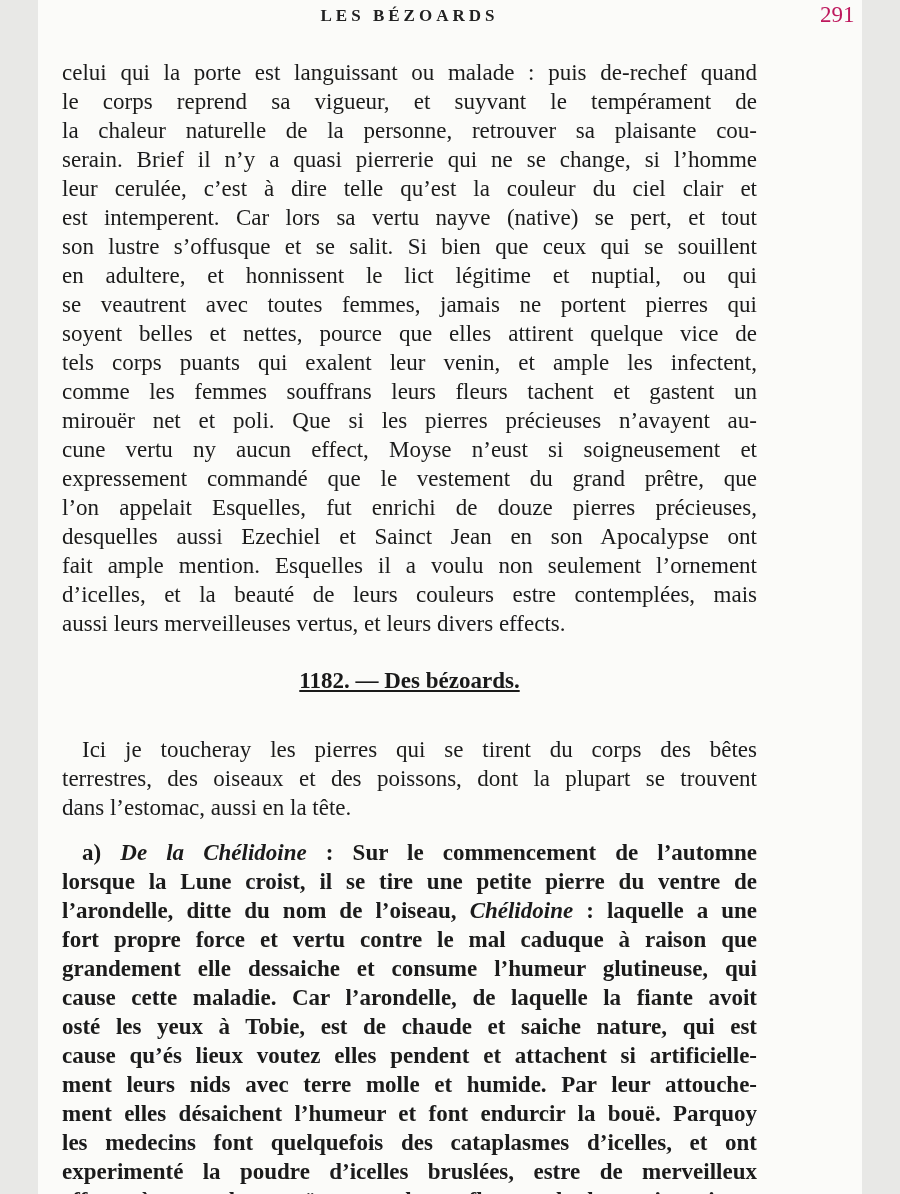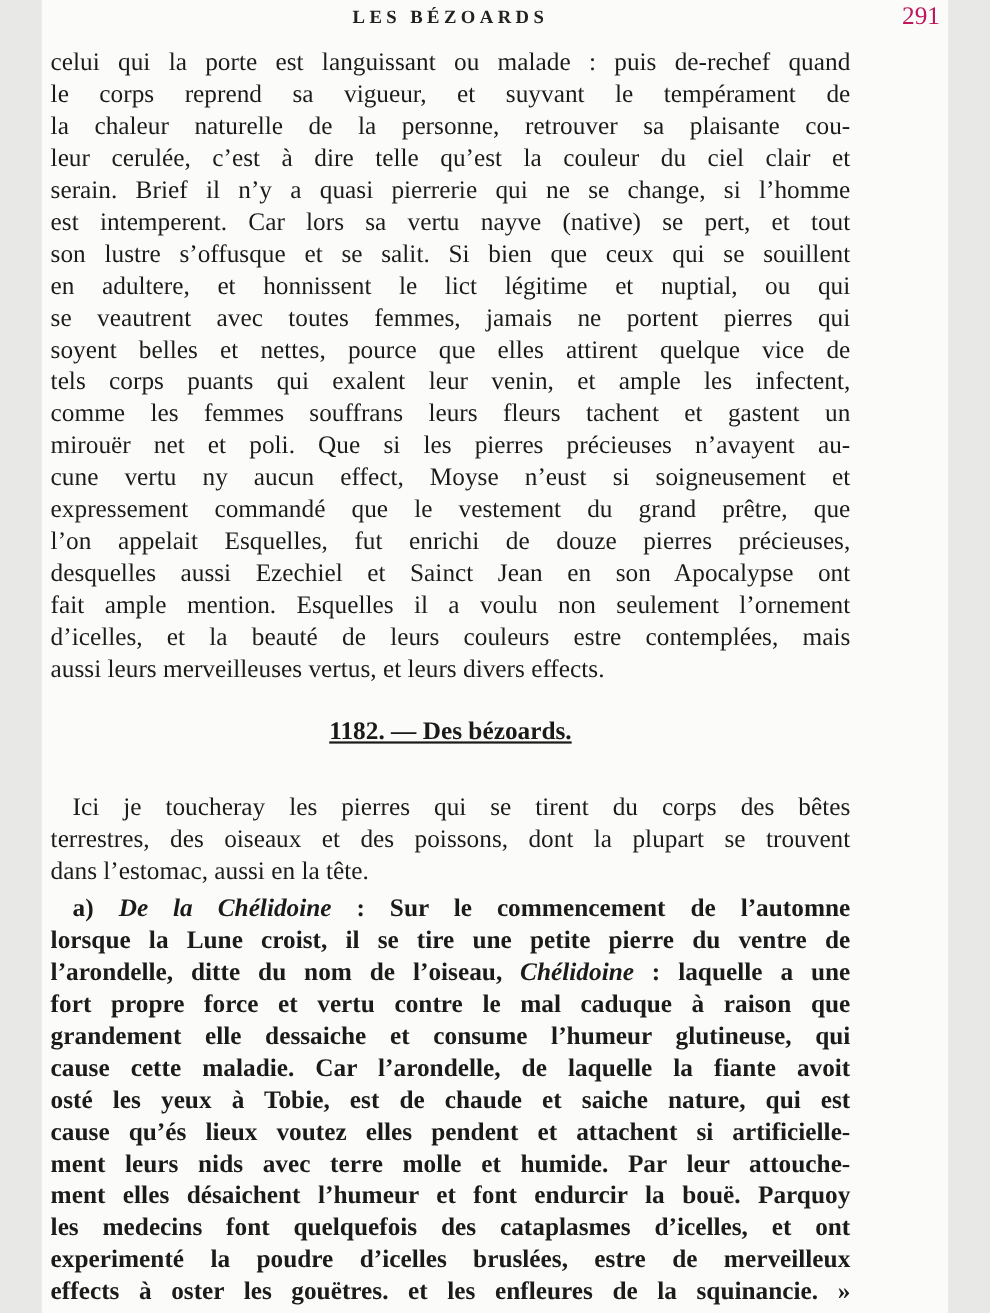--- a/index.html
+++ b/index.html
@@ -36,21 +36,21 @@
     color: #be185d;
   }
   .text-column {
     position: absolute;
     top: 42px;
     left: 8px;
     width: 727px;
     font-size: 23px;
     line-height: 29px;
   }
-  .paragraph { margin: 0; }
+  .paragraph { margin: 16px; }
   .paragraph + .paragraph { margin-top: 5px; font-weight: bold; }
   .line {
     text-align: justify;
     text-align-last: justify;
   }
   .line.last {
     text-align-last: left;
   }
   .paragraph.indent .line:first-child {
     text-indent: 20px;
@@ -79,22 +79,22 @@
 <body>
 
 <div class="page">
   <div class="running-head">LES BÉZOARDS</div>
   <div class="page-number">291</div>
   <div class="text-column">
       <div class="paragraph">
         <div class="line"><span>celui qui la porte est languissant ou malade : puis de-rechef quand</span></div>
         <div class="line"><span>le corps reprend sa vigueur, et suyvant le tempérament de</span></div>
         <div class="line"><span>la chaleur naturelle de la personne, retrouver sa plaisante cou-</span></div>
+        <div class="line"><span>serain. Brief il n’y a quasi pierrerie qui ne se change, si l’homme</span></div>
         <div class="line"><span>leur cerulée, c’est à dire telle qu’est la couleur du ciel clair et</span></div>
-        <div class="line"><span>serain. Brief il n’y a quasi pierrerie qui ne se change, si l’homme</span></div>
         <div class="line"><span>est intemperent. Car lors sa vertu nayve (native) se pert, et tout</span></div>
         <div class="line"><span>son lustre s’offusque et se salit. Si bien que ceux qui se souillent</span></div>
         <div class="line"><span>en adultere, et honnissent le lict légitime et nuptial, ou qui</span></div>
         <div class="line"><span>se veautrent avec toutes femmes, jamais ne portent pierres qui</span></div>
         <div class="line"><span>soyent belles et nettes, pource que elles attirent quelque vice de</span></div>
         <div class="line"><span>tels corps puants qui exalent leur venin, et ample les infectent,</span></div>
         <div class="line"><span>comme les femmes souffrans leurs fleurs tachent et gastent un</span></div>
         <div class="line"><span>mirouër net et poli. Que si les pierres précieuses n’avayent au-</span></div>
         <div class="line"><span>cune vertu ny aucun effect, Moyse n’eust si soigneusement et</span></div>
         <div class="line"><span>expressement commandé que le vestement du grand prêtre, que</span></div>

